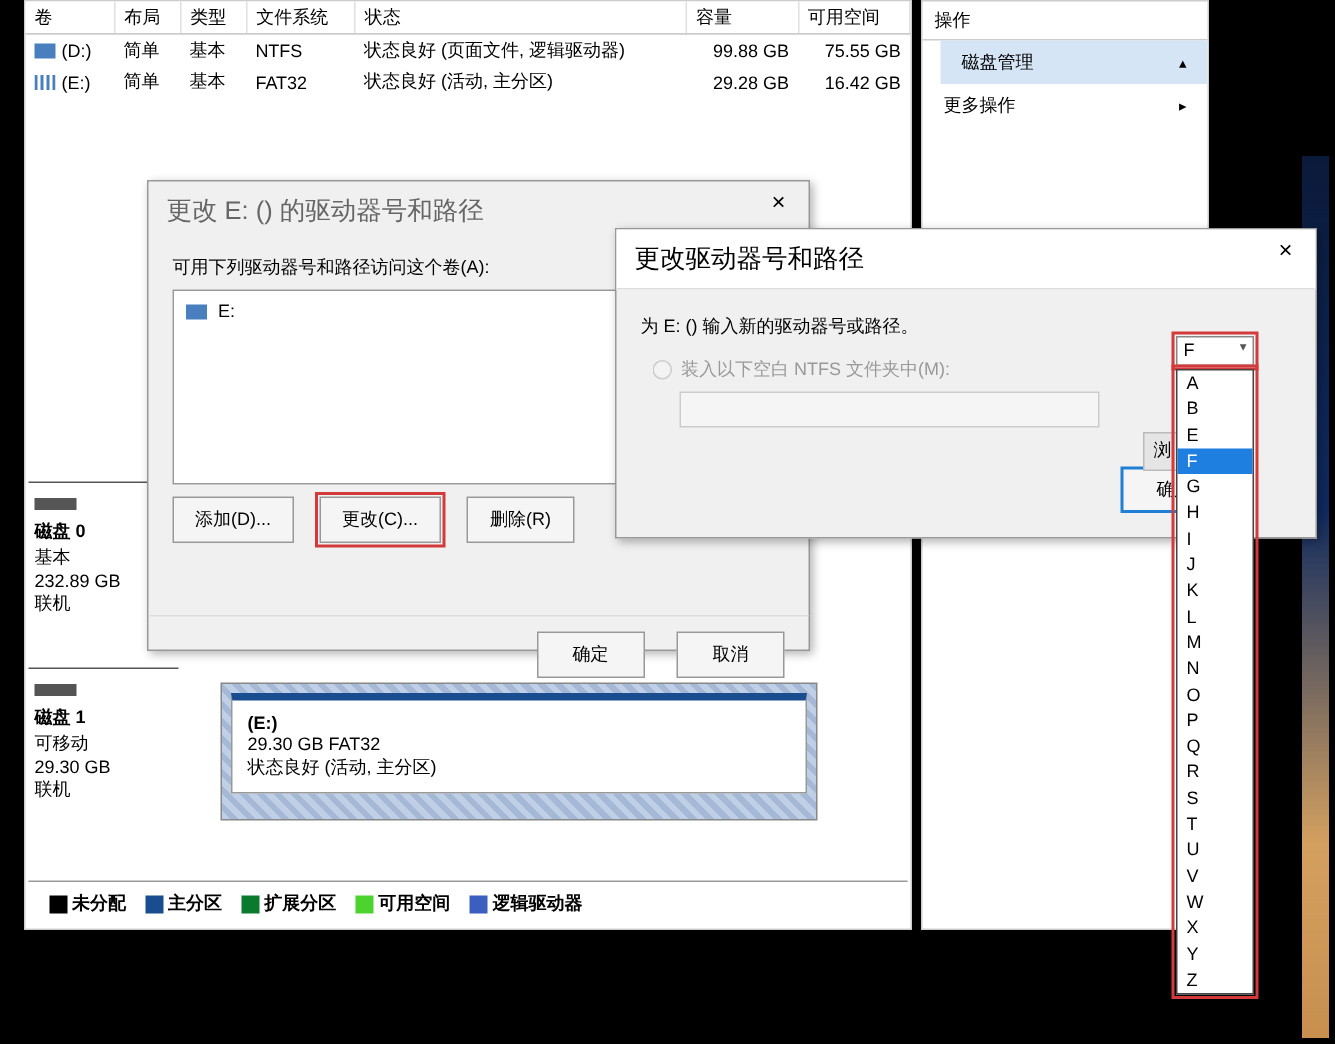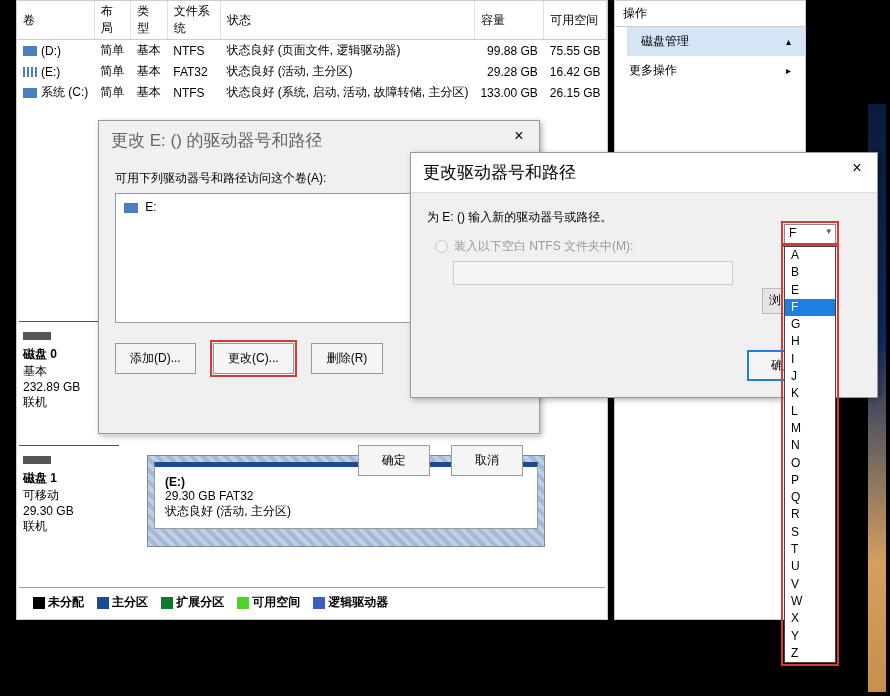--- a/index.html
+++ b/index.html
@@ -30,27 +30,27 @@
     .partition-box { position: absolute; left: 130px; top: 454px; width: 398px; height: 92px; background: repeating-linear-gradient(45deg,#bfcfe5 0 4px,#a5b8d5 4px 8px); border: 1px solid #888; padding: 6px; }
     .partition-inner { background: #fff; border: 1px solid #999; padding: 8px 10px; border-top: 5px solid #1a4d8f; }
     .green-chunk { position: absolute; left: 534px; top: 386px; width: 70px; height: 48px; border: 2px solid #0a7a2f; background: #fff; padding-top: 28px; text-align: center; font-size: 11px; }
     
     .dlg1 { position: absolute; left: 98px; top: 120px; width: 442px; height: 314px; background: #f0f0f0; border: 1px solid #999; box-shadow: 2px 2px 6px rgba(0,0,0,.3); }
     .dlg-title { padding: 8px 12px; color: #666; font-size: 17px; }
     .dlg-close { position: absolute; right: 6px; top: 6px; width: 28px; text-align: center; font-size: 14px; }
     .dlg-body { padding: 10px 16px; }
     .list-box { background: #fff; border: 1px solid #999; height: 130px; padding: 4px; margin-top: 6px; }
     .list-item { padding: 2px 4px; }
-    .btn-row { padding: 20px 0; }
+    .btn-row { padding: 8px 0; }
     .btn { display: inline-block; border: 1px solid #999; background: #f5f5f5; padding: 6px 14px; margin-right: 14px; min-width: 72px; text-align: center; }
     .btn.highlight { outline: 2px solid #d43a3a; outline-offset: 1px; }
     .bottom-btns { text-align: right; padding: 10px 16px; border-top: 1px solid #ddd; margin-top: 30px; }
     .bottom-btns .btn { margin-left: 18px; margin-right: 0; }
     
-    .dlg2 { position: absolute; left: 410px; top: 152px; width: 468px; height: 246px; background: #f0f0f0; border: 1px solid #999; box-shadow: 2px 2px 6px rgba(0,0,0,.3); }
+    .dlg2 { position: absolute; left: 410px; top: 152px; width: 468px; height: 207px; background: #f0f0f0; border: 1px solid #999; box-shadow: 2px 2px 6px rgba(0,0,0,.3); }
     .dlg2 .dlg-title { background: #fff; color: #000; border-bottom: 1px solid #ddd; }
     .radio-row { padding: 6px 0 6px 8px; }
     .radio-row input { vertical-align: middle; margin-right: 6px; }
     .disabled-text { color: #999; }
     .path-input { width: 280px; height: 24px; border: 1px solid #ccc; background: #f5f5f5; margin-left: 26px; }
     .ok-btn { position: absolute; right: 58px; bottom: 16px; border: 2px solid #1f7fd4; padding: 5px 22px; background: #f5f5f5; }
     
     .combo { position: absolute; left: 784px; top: 224px; width: 52px; height: 20px; background: #fff; border: 1px solid #888; padding: 1px 4px; outline: 2px solid #d43a3a; outline-offset: 1px; }
     .combo-arrow { float: right; font-size: 9px; color: #555; }
     .dropdown { position: absolute; left: 784px; top: 246px; width: 52px; background: #fff; border: 1px solid #444; outline: 2px solid #d43a3a; outline-offset: 1px; }
@@ -90,29 +90,20 @@
         </tr>
         <tr>
           <td><span class="vol-icon stripe"></span>(E:)</td>
           <td>简单</td>
           <td>基本</td>
           <td>FAT32</td>
           <td>状态良好 (活动, 主分区)</td>
           <td style="text-align:right">29.28 GB</td>
           <td style="text-align:right">16.42 GB</td>
         </tr>
-        <tr>
-          <td><span class="vol-icon"></span>系统 (C:)</td>
-          <td>简单</td>
-          <td>基本</td>
-          <td>NTFS</td>
-          <td>状态良好 (系统, 启动, 活动, 故障转储, 主分区)</td>
-          <td style="text-align:right">133.00 GB</td>
-          <td style="text-align:right">26.15 GB</td>
-        </tr>
       </tbody>
   </table>
 
   <div class="disk-pane disk0">
     <div class="icon"></div>
     <b>磁盘 0</b><br>
     <span>基本</span><br>
     <span>232.89 GB</span><br>
     <span>联机</span>
   </div>

